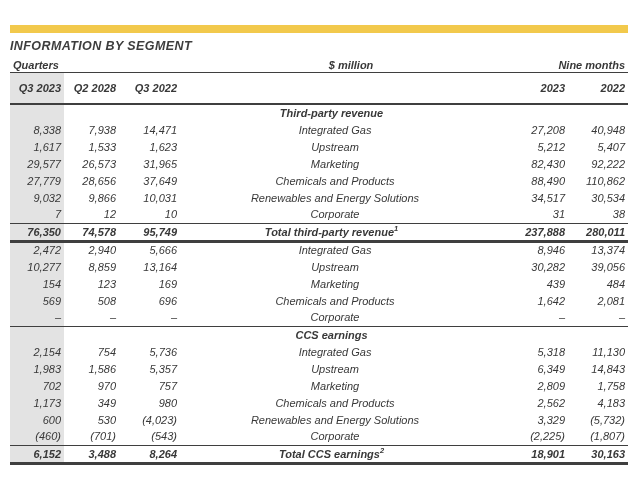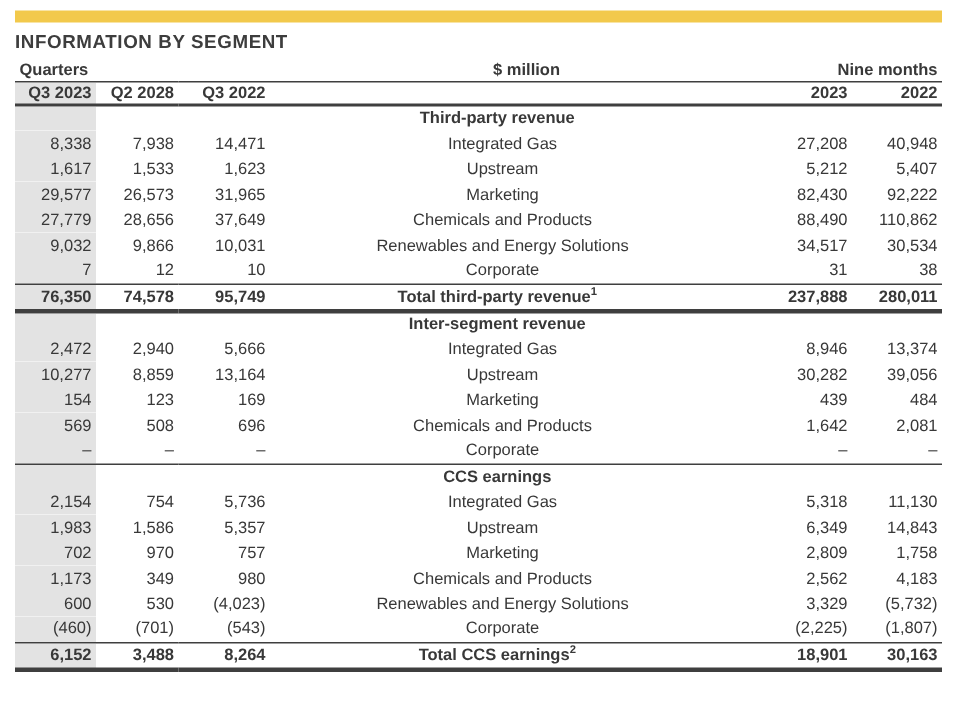--- a/index.html
+++ b/index.html
@@ -9,21 +9,21 @@
     --ink:#383838;
   }
   *{box-sizing:border-box;}
   html,body{margin:0;padding:0;}
   body{
     width:640px;height:479px;background:#ffffff;
     font-family:"Liberation Sans", sans-serif;
     color:var(--ink);
     -webkit-font-smoothing:antialiased;
   }
-  .page{padding:7px 12px 0 10px;width:640px;}
+  .page{padding:25px 12px 0 10px;width:640px;font-style:italic;}
   .accent-bar{height:8px;width:618px;background:var(--accent);}
   .page-title{
     margin-top:6px;
     font-size:12.5px;font-weight:bold;letter-spacing:.4px;
     color:#3d3d3d;
   }
   table{
     margin-top:5px;
     width:618px;border-collapse:collapse;table-layout:fixed;
     font-size:11px;color:var(--ink);
@@ -32,21 +32,21 @@
   .num{text-align:right;font-variant-numeric:tabular-nums;}
   .desc{text-align:center;padding-left:13px;}
   .desc.sec{padding-left:6px;font-weight:bold;}
   .c1{background:var(--shade);}
   tr.group-header{height:14px;border-bottom:1px solid var(--rule);}
   tr.group-header td{height:14px;font-weight:bold;}
   td.gq{text-align:left;padding-right:3px;}
   td.gu{text-align:center;padding-left:45px;}
   td.gn{text-align:right;padding-right:3px;}
   tr.col-header{border-bottom:2px solid var(--rule);}
-  tr.col-header td{font-weight:bold;height:16px;}
+  tr.col-header td{font-weight:bold;height:32px;}
   tr.total-row{border-top:1px solid var(--rule);border-bottom:3px solid var(--rule);}
   tr.total-row td{font-weight:bold;height:18px;margin-top:40px;}
   tr.sec-start{border-top:1px solid var(--rule);}
   sup{font-size:7.5px;vertical-align:super;line-height:0;}
 </style>
 </head>
 <body>
 
 <div class="page">
   <div class="accent-bar"></div>
@@ -136,28 +136,20 @@
         </tr>
         <tr class="total-row">
           <td class="num c1">76,350</td>
           <td class="num">74,578</td>
           <td class="num">95,749</td>
           <td class="desc sec"><span>Total third-party revenue</span><sup>1</sup></td>
           <td class="num">237,888</td>
           <td class="num">280,011</td>
         </tr>
         <tr>
-          <td class="num c1"></td>
-          <td class="num"></td>
-          <td class="num"></td>
-          <td class="desc sec">Inter-segment revenue</td>
-          <td class="num"></td>
-          <td class="num"></td>
-        </tr>
-        <tr>
           <td class="num c1">2,472</td>
           <td class="num">2,940</td>
           <td class="num">5,666</td>
           <td class="desc">Integrated Gas</td>
           <td class="num">8,946</td>
           <td class="num">13,374</td>
         </tr>
         <tr>
           <td class="num c1">10,277</td>
           <td class="num">8,859</td>

